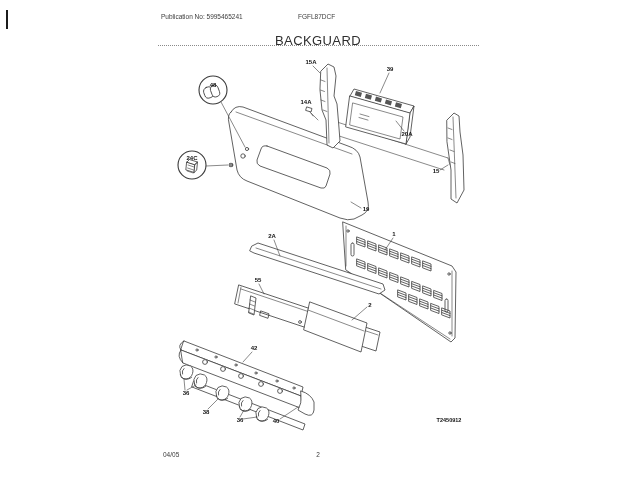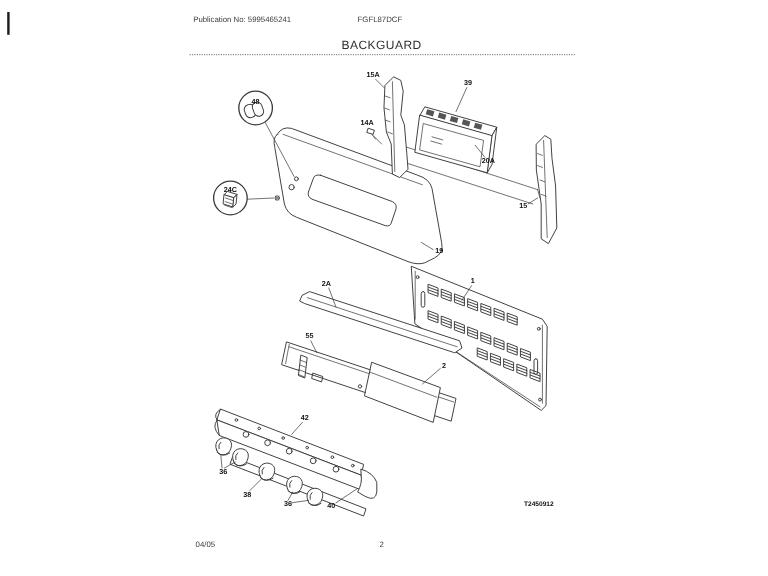--- a/index.html
+++ b/index.html
@@ -2,21 +2,21 @@
 <html><head>
 <meta charset="utf-8">
 <style>
   html,body{margin:0;padding:0;background:#e8e8e8;}
   .page{position:relative;width:640px;height:480px;background:#ffffff;
         font-family:"Liberation Sans",sans-serif;color:#333;overflow:hidden;}
   .edge-mark{position:absolute;left:6px;top:10px;width:2px;height:19px;background:#1c1c1c;}
   .hdr-pub{position:absolute;left:161px;top:14px;font-size:6.5px;line-height:1;color:#3c3c3c;}
   .hdr-model{position:absolute;left:298px;top:14px;font-size:6.5px;line-height:1;color:#3c3c3c;}
   .hdr-title{position:absolute;left:158px;top:34px;width:320px;text-align:center;
-             font-size:10px;line-height:1;color:#2e2e2e;letter-spacing:.4px;}
+             font-size:13px;line-height:1;color:#2e2e2e;letter-spacing:.4px;}
   .hdr-rule{position:absolute;left:158px;top:45px;width:321px;height:0;border-top:1px dotted #8a8a8a;}
   .ftr-date{position:absolute;left:163px;top:452px;font-size:6.5px;line-height:1;color:#3c3c3c;}
   .ftr-page{position:absolute;left:158px;top:452px;width:320px;text-align:center;
             font-size:6.5px;line-height:1;color:#3c3c3c;}
   svg.diagram{position:absolute;left:0;top:0;}
   .art{fill:#ffffff;stroke:#3a3a3a;stroke-width:.8;stroke-linejoin:round;stroke-linecap:round;}
   .nf{fill:none;}
   .fl{fill:#555;stroke:none;}
   .co{font:bold 6px "Liberation Sans",sans-serif;fill:#111;stroke:none;}
   .co2{font:bold 5.5px "Liberation Sans",sans-serif;fill:#111;stroke:none;}

